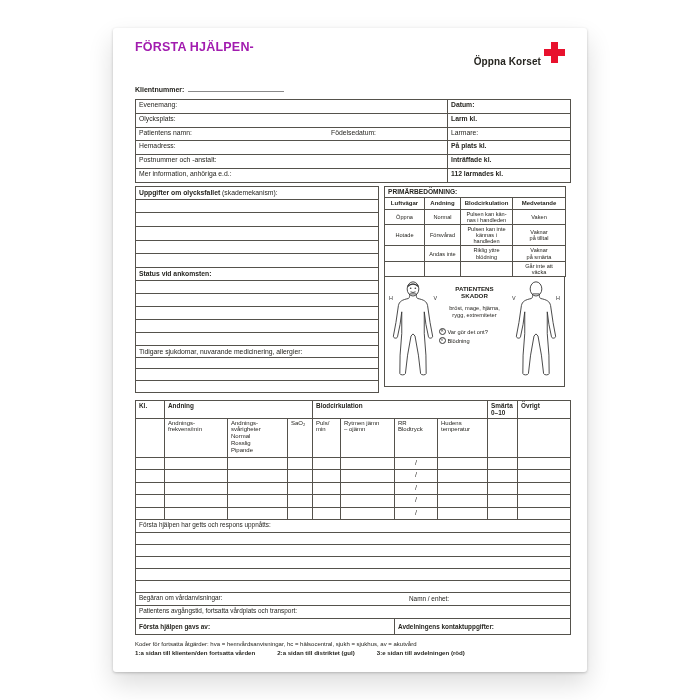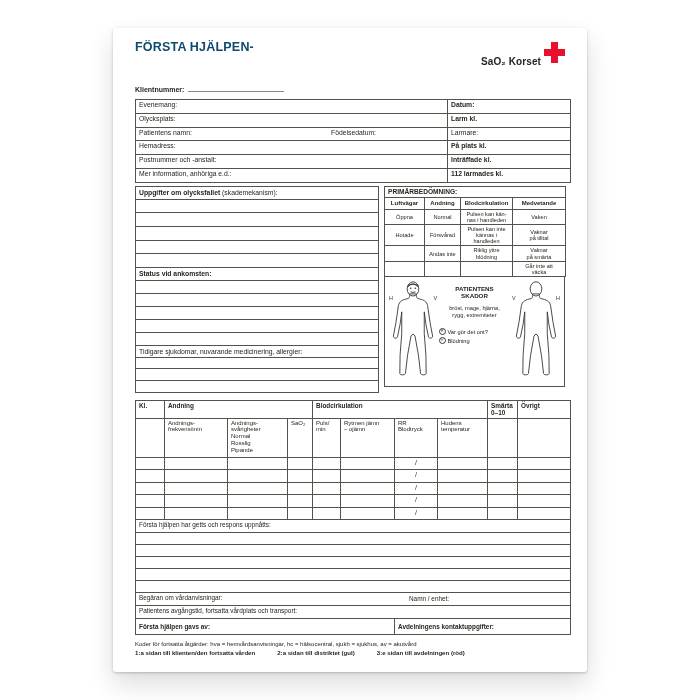--- a/index.html
+++ b/index.html
@@ -11,21 +11,21 @@
     position:relative; overflow:hidden;
   }
   .sheet {
     position:absolute; left:113px; top:28px; width:474px; height:644px;
     background:#fff; border-radius:3px;
     box-shadow:0 1px 3px rgba(0,0,0,.22), 0 12px 26px rgba(0,0,0,.14);
     padding:12px 22px 0 22px;
   }
   
   .hdr { display:flex; justify-content:space-between; align-items:flex-start; height:36px; }
-  .title { font-size:12.5px; font-weight:bold; line-height:1.18; letter-spacing:.2px; color:#0c4a6e; }
+  .title { font-size:12.5px; font-weight:bold; line-height:1.18; letter-spacing:.2px; color:#a21caf; }
   .brand { display:flex; align-items:flex-end; gap:3px; margin-top:2px; }
   .brand-name { font-size:10px; font-weight:bold; letter-spacing:.1px; }
   .cross { position:relative; width:21px; height:21px; margin-bottom:4px; }
   .cross::before { content:""; position:absolute; left:7px; top:0; width:7px; height:21px; background:var(--red); }
   .cross::after  { content:""; position:absolute; left:0; top:7px; width:21px; height:7px; background:var(--red); }
   
   .klient { margin-top:9px; font-size:7px; font-weight:bold; height:11px; }
   .klient .line { display:inline-block; width:96px; border-bottom:1px solid #8a8a8a; height:7px; margin-left:4px; }
   
   table { border-collapse:collapse; table-layout:fixed; }
@@ -82,21 +82,21 @@
 </head>
 <body>
 
 <div class="sheet">
 
   <div class="hdr">
     <div class="title">
       <div>FÖRSTA HJÄLPEN-</div>
     </div>
     <div class="brand">
-      <span class="brand-name">SaO₂ Korset</span>
+      <span class="brand-name">Öppna Korset</span>
       <span class="cross"></span>
     </div>
   </div>
 
   <div class="klient">
     <span>Klientnummer:</span><span class="line"></span>
   </div>
 
   <table class="info">
     <colgroup>

